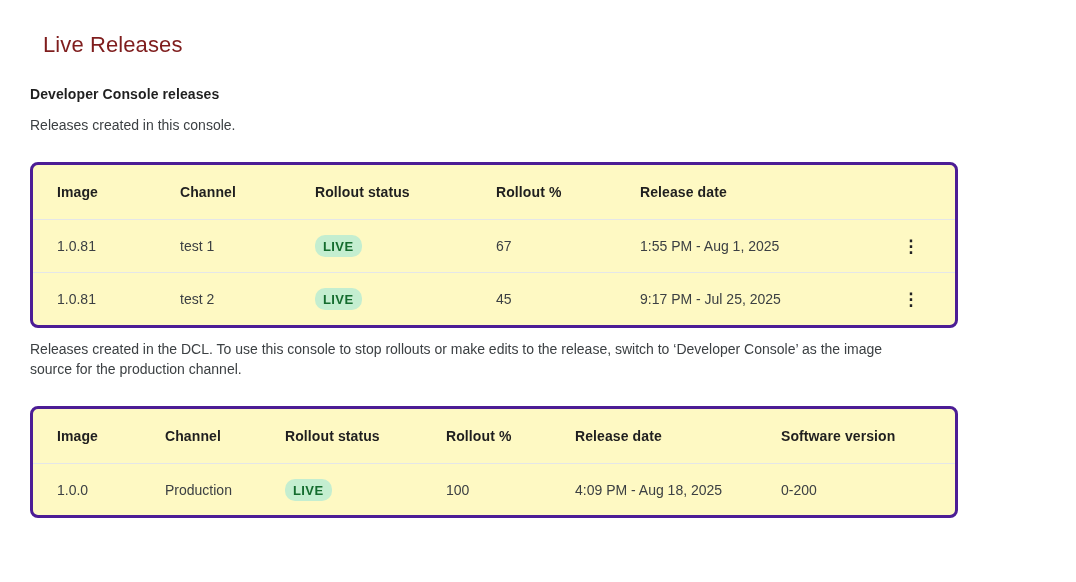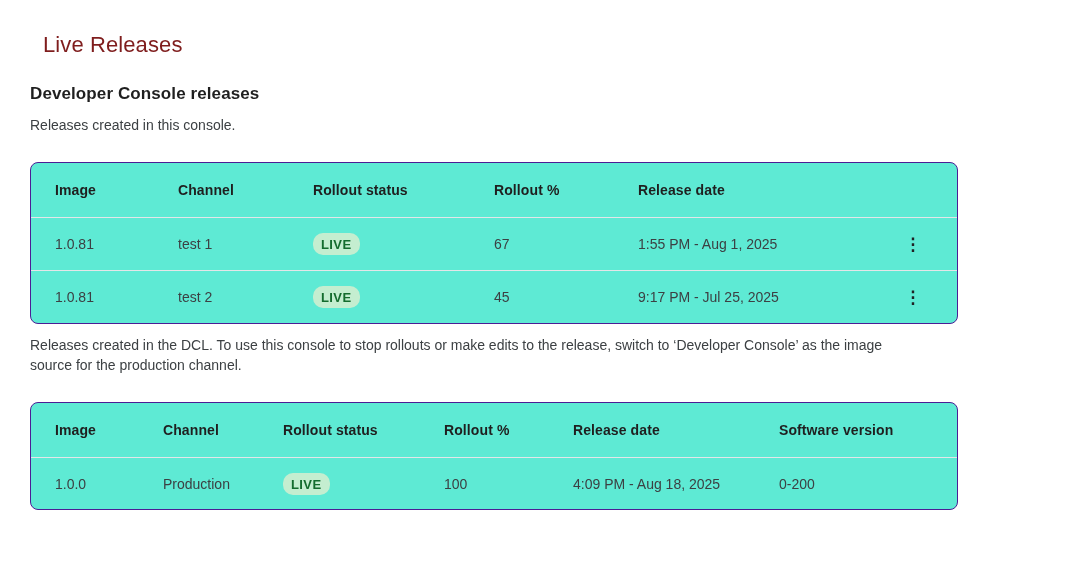--- a/index.html
+++ b/index.html
@@ -17,40 +17,40 @@
   }
   .page-title {
     font-size: 22px;
     line-height: 26px;
     font-weight: 400;
     color: #7f1d1d;
     margin: 13px;
     letter-spacing: 0.1px;
   }
   .section-heading {
-    font-size: 17px;
+    font-size: 14px;
     line-height: 20px;
     font-weight: 700;
     color: #1f1f1f;
     margin: 26px 0 0 0;
     letter-spacing: 0.1px;
   }
   .section-desc {
     font-size: 14px;
     line-height: 20px;
     font-weight: 400;
     color: #3c4043;
     margin: 11px 0 0 0;
     max-width: 890px;
   }
   .releases-table {
     margin-top: 27px;
-    border: 1px solid #4c1d95;
+    border: 3px solid #4c1d95;
     border-radius: 8px;
-    background: #5eead4;
+    background: #fef9c3;
     overflow: hidden;
   }
   .t-row {
     display: grid;
     align-items: center;
     padding-left: 24px;
     box-sizing: border-box;
   }
   .t1 .t-row { grid-template-columns: 123px 135px 181px 144px 1fr 64px; }
   .t2 .t-row { grid-template-columns: 108px 120px 161px 129px 206px 1fr; }

